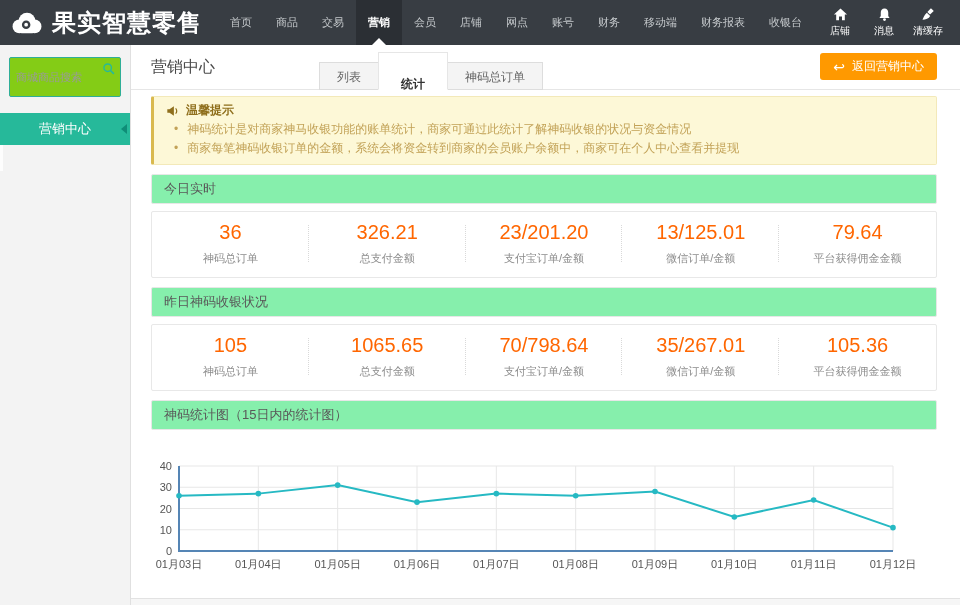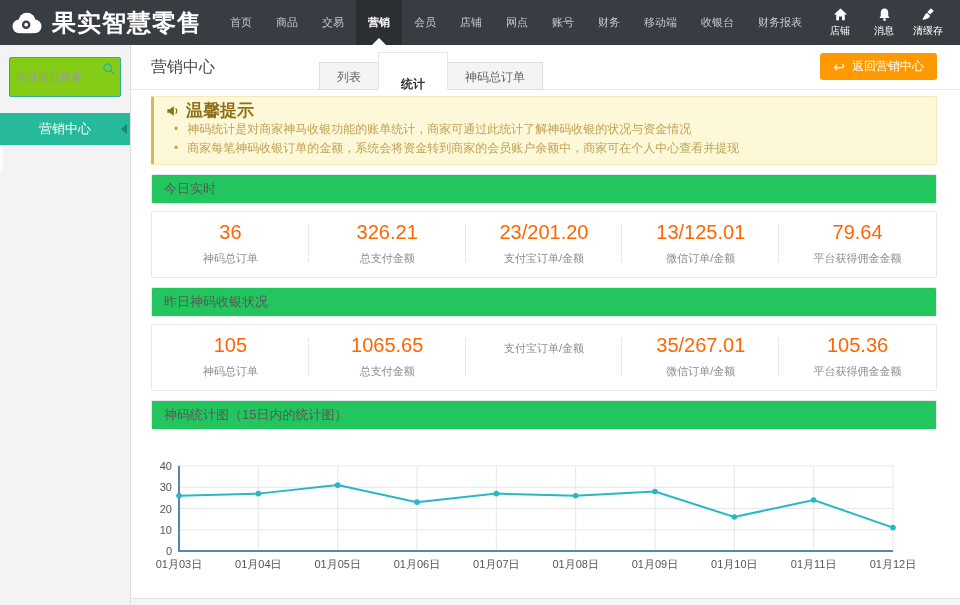--- a/index.html
+++ b/index.html
@@ -36,26 +36,26 @@
   .content-header h1 { position:absolute; left:20px; top:12px; margin:0; font-size:16px; font-weight:normal; color:#4a4a4a; }
   .tabs { position:absolute; left:188px; bottom:-1px; display:flex; align-items:flex-end; }
   .tab { height:28px; line-height:28px; padding:0 17px; font-size:12px; color:#666; background:#f4f4f4; border:1px solid #ddd; margin-right:-1px; cursor:pointer; white-space:nowrap; }
   .tab.active { background:#fff; height:38px; line-height:38px; padding:12px 22px; border:1px solid #e6e6e6; border-bottom:1px solid #fff; font-weight:bold; color:#333; position:relative; z-index:2; }
   .back-btn { position:absolute; right:23px; top:8px; height:27px; padding:0 13px; background:#ff9900; color:#fff; border:none; border-radius:3px; font-size:12px; display:flex; align-items:center; gap:7px; cursor:pointer; font-family:inherit; }
   .back-ic { font-size:14px; line-height:1; }
 
   .body { padding:0 23px 0 20px; }
 
   .tips { margin-top:6px; background:#fdf8d7; border:1px solid #f3e9b9; border-left:3px solid #d9b94e; border-radius:2px; padding:6px 12px 8px; }
-  .tips-title { display:flex; align-items:center; gap:6px; color:#8f6f1c; font-size:17px; font-weight:bold; line-height:15px; }
+  .tips-title { display:flex; align-items:center; gap:6px; color:#8f6f1c; font-size:12px; font-weight:bold; line-height:15px; }
   .tips-title svg { width:14px; height:14px; }
   .tip-line { margin-top:4px; padding-left:8px; font-size:12px; line-height:15px; color:#c2a257; }
   .tip-line::before { content:"•"; margin-right:9px; color:#c2a257; }
 
-  .sec-header { margin-top:9px; height:30px; line-height:28px; background:#22c55e; border:1px solid #e7e7e7; border-radius:2px; padding:0 12px; font-size:13px; color:#595959; }
+  .sec-header { margin-top:9px; height:30px; line-height:28px; background:#86efac; border:1px solid #e7e7e7; border-radius:2px; padding:0 12px; font-size:13px; color:#595959; }
 
   .stats-card { margin-top:7px; background:#fff; border:1px solid #e8e8e8; border-radius:2px; display:flex; padding:9px 0 11px; }
   .stat-col { flex:1; text-align:center; position:relative; }
   .stat-col:not(:last-child)::after { content:""; position:absolute; right:0; top:4px; bottom:4px; border-right:1px dotted #d9d9d9; }
   .stat-value { font-size:20px; color:#ff6600; }
   .stat-label { margin-top:7px; font-size:11px; color:#8c8c8c; }
 
   .chart-wrap { margin-top:26px; }
   .chart-wrap text { font-family:"Liberation Sans","DejaVu Sans",sans-serif; }
 
@@ -104,24 +104,24 @@
         <div class="nav-item">
           <span>账号</span>
         </div>
         <div class="nav-item">
           <span>财务</span>
         </div>
         <div class="nav-item">
           <span>移动端</span>
         </div>
         <div class="nav-item">
+          <span>财务报表</span>
+        </div>
+        <div class="nav-item">
           <span>收银台</span>
-        </div>
-        <div class="nav-item">
-          <span>财务报表</span>
         </div>
       </nav>
     <div class="top-right">
       <div class="quick">
         <svg viewBox="0 0 16 16">
           <path d="M8 1.5 L15 8 H12.6 V14 H9.6 V10 H6.4 V14 H3.4 V8 H1 Z" fill="#fff"></path>
         </svg>
         <span>店铺</span>
       </div>
       <div class="quick">
@@ -216,20 +216,21 @@
       <div class="stats-card">
           <div class="stat-col">
             <div class="stat-value">105</div>
             <div class="stat-label">神码总订单</div>
           </div>
           <div class="stat-col">
             <div class="stat-value">1065.65</div>
             <div class="stat-label">总支付金额</div>
           </div>
           <div class="stat-col">
+            <div class="stat-value">70/798.64</div>
             <div class="stat-label">支付宝订单/金额</div>
           </div>
           <div class="stat-col">
             <div class="stat-value">35/267.01</div>
             <div class="stat-label">微信订单/金额</div>
           </div>
           <div class="stat-col">
             <div class="stat-value">105.36</div>
             <div class="stat-label">平台获得佣金金额</div>
           </div>

